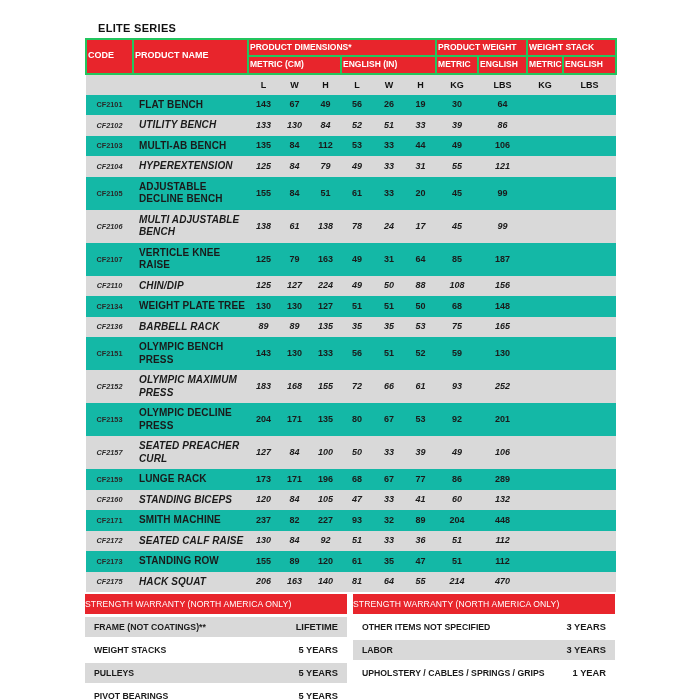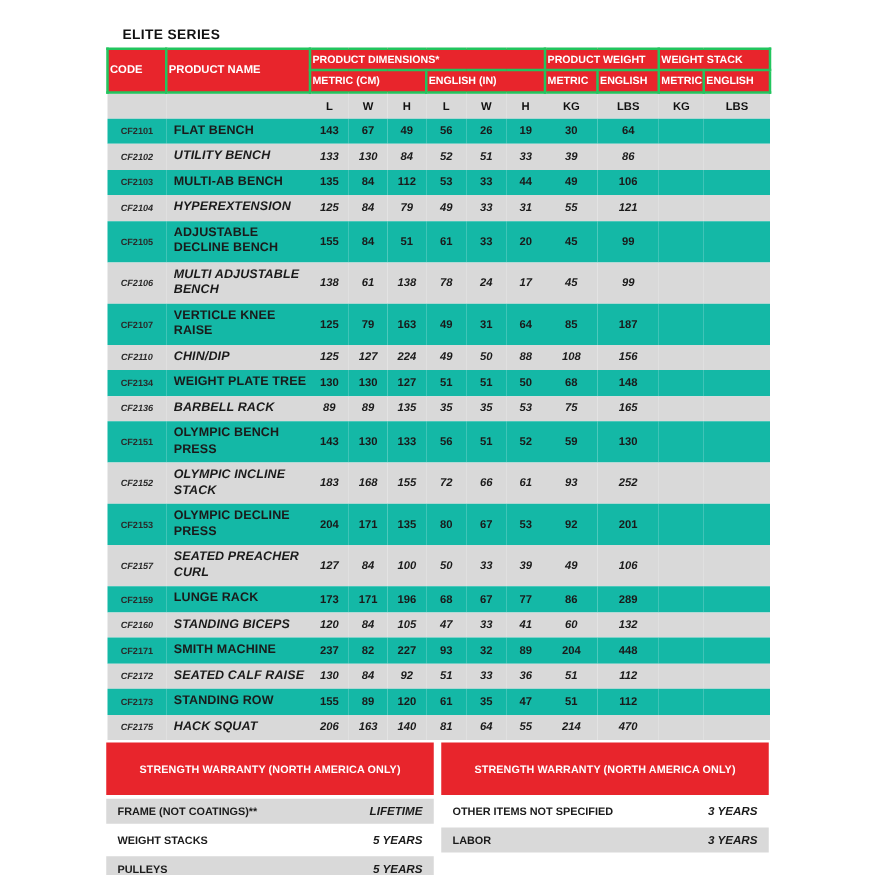--- a/index.html
+++ b/index.html
@@ -43,30 +43,30 @@
     text-align:center;padding:4px 1px;line-height:1.25;vertical-align:middle;
   }
   .spec tbody td.code{font-size:7.3px;color:#2a2a2a;}
   .spec tbody td.name{text-align:left;padding-left:6px;font-size:10px;letter-spacing:.1px;}
   .spec tbody tr{background:#14b8a6;}
   .spec tbody tr.gray{background:var(--gray);font-style:italic;}
   
   .warranty-wrap{display:flex;gap:6px;margin-top:2px;}
   .warranty{flex:1;}
   .w-header{
-    background:var(--red);color:#fff;font-weight:bold;font-size:8.6px;
-    text-align:center;padding:16px 0;letter-spacing:.1px;
+    background:var(--red);color:#fff;font-weight:normal;font-size:8.6px;
+    padding:5px 0;letter-spacing:.1px;
   }
   .w-row{
     display:flex;justify-content:space-between;align-items:center;
     padding:5px 9px;margin-top:3px;background:#ffffff;min-height:12px;
   }
   .w-row.gray{background:var(--gray);}
   .w-item{font-size:8.7px;font-weight:bold;}
-  .w-term{font-size:9.3px;font-weight:bold;white-space:nowrap;padding-left:6px;font-style:italic;}
+  .w-term{font-size:9.3px;font-weight:bold;white-space:nowrap;padding-left:6px;}
   
   .footnotes{margin-top:12px;margin-left:3px;}
   .footnote{font-size:7px;font-weight:bold;color:#111;margin-bottom:9px;letter-spacing:.1px;}
 </style>
 </head>
 <body>
 
 <div class="page">
   <div class="content">
 
@@ -279,21 +279,21 @@
         <td>51</td>
         <td>52</td>
         <td>59</td>
         <td>130</td>
         <td></td>
         <td></td>
       </tr>
 
       <tr class="gray">
         <td class="code">CF2152</td>
-        <td class="name">OLYMPIC INCLINE STACK</td>
+        <td class="name">OLYMPIC MAXIMUM PRESS</td>
         <td>183</td>
         <td>168</td>
         <td>155</td>
         <td>72</td>
         <td>66</td>
         <td>61</td>
         <td>93</td>
         <td>252</td>
         <td></td>
         <td></td>
@@ -452,20 +452,24 @@
       <div class="w-row">
         <span class="w-item">OTHER ITEMS NOT SPECIFIED</span>
         <span class="w-term">3 YEARS</span>
       </div>
 
       <div class="w-row gray">
         <span class="w-item">LABOR</span>
         <span class="w-term">3 YEARS</span>
       </div>
 
+      <div class="w-row">
+        <span class="w-item">UPHOLSTERY / CABLES / SPRINGS / GRIPS</span>
+        <span class="w-term">1 YEAR</span>
+      </div>
 
     </div>
       </div>
     </div>
 
     <div class="footnotes">
       <div class="footnote">* DIMENSIONS LISTED ARE MAXIMUM IN-USE DIMENSIONS</div>
 
       <div class="footnote">** FRAME IS DEFINED AS THE WELDED-METAL BASE OF THE UNIT AND DOES NOT INCLUDE REMOVABLE PARTS</div>
 

